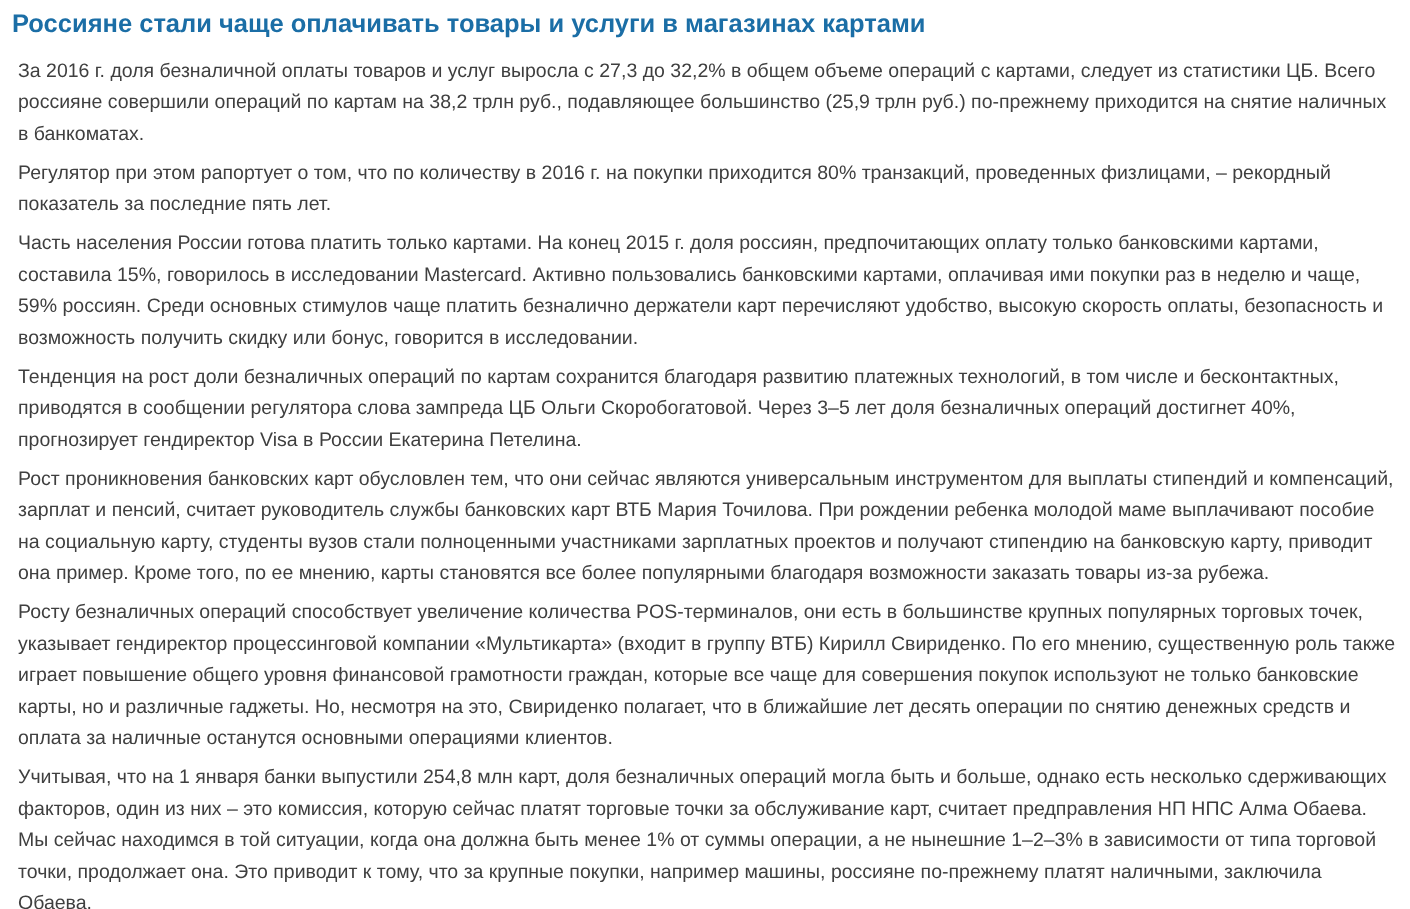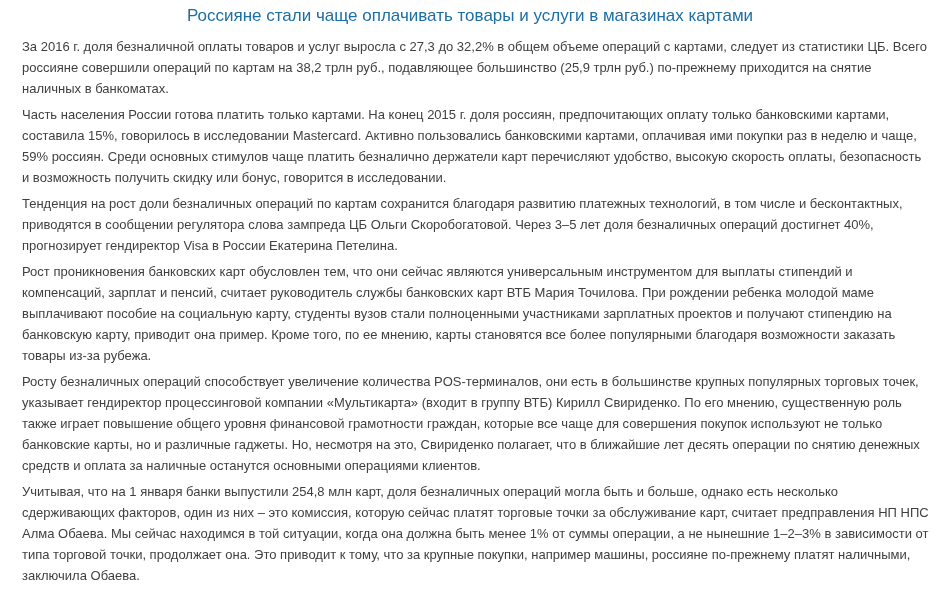--- a/index.html
+++ b/index.html
@@ -19,40 +19,40 @@
     overflow: hidden;
     font-family: "Liberation Sans", "DejaVu Sans", sans-serif;
   }
   .article {
     padding: 5px 8px 0 8px;
   }
   .article-title {
     margin: 0 0 9px 0;
     font-size: 17px;
     line-height: 22px;
-    font-weight: normal;
+    font-weight: bold;
     color: var(--title-color, #1b6ea6);
-    text-align: center;
   }
   .article-paragraph {
-    margin: 0 0 5px 14px;
+    margin: 0 0 5px 4px;
     font-size: 13px;
     line-height: 21px;
     color: var(--body-text, #3f3f3f);
     max-width: 924px;
   }
 </style>
 </head>
 <body>
 
 <div class="article">
   <h1 class="article-title">Россияне стали чаще оплачивать товары и услуги в магазинах картами</h1>
 
   <p class="article-paragraph">За 2016 г. доля безналичной оплаты товаров и услуг выросла с 27,3 до 32,2% в общем объеме операций с картами, следует из статистики ЦБ. Всего россияне совершили операций по картам на 38,2 трлн руб., подавляющее большинство (25,9 трлн руб.) по-прежнему приходится на снятие наличных в банкоматах.</p>
 
+  <p class="article-paragraph">Регулятор при этом рапортует о том, что по количеству в 2016 г. на покупки приходится 80% транзакций, проведенных физлицами, – рекордный показатель за последние пять лет.</p>
 
 
   <p class="article-paragraph">Часть населения России готова платить только картами. На конец 2015 г. доля россиян, предпочитающих оплату только банковскими картами, составила 15%, говорилось в исследовании Mastercard. Активно пользовались банковскими картами, оплачивая ими покупки раз в неделю и чаще, 59% россиян. Среди основных стимулов чаще платить безналично держатели карт перечисляют удобство, высокую скорость оплаты, безопасность и возможность получить скидку или бонус, говорится в исследовании.</p>
 
   <p class="article-paragraph">Тенденция на рост доли безналичных операций по картам сохранится благодаря развитию платежных технологий, в том числе и бесконтактных, приводятся в сообщении регулятора слова зампреда ЦБ Ольги Скоробогатовой. Через 3–5 лет доля безналичных операций достигнет 40%, прогнозирует гендиректор Visa в России Екатерина Петелина.</p>
 
   <p class="article-paragraph">Рост проникновения банковских карт обусловлен тем, что они сейчас являются универсальным инструментом для выплаты стипендий и компенсаций, зарплат и пенсий, считает руководитель службы банковских карт ВТБ Мария Точилова. При рождении ребенка молодой маме выплачивают пособие на социальную карту, студенты вузов стали полноценными участниками зарплатных проектов и получают стипендию на банковскую карту, приводит она пример. Кроме того, по ее мнению, карты становятся все более популярными благодаря возможности заказать товары из-за рубежа.</p>
 
   <p class="article-paragraph">Росту безналичных операций способствует увеличение количества POS-терминалов, они есть в большинстве крупных популярных торговых точек, указывает гендиректор процессинговой компании «Мультикарта» (входит в группу ВТБ) Кирилл Свириденко. По его мнению, существенную роль также играет повышение общего уровня финансовой грамотности граждан, которые все чаще для совершения покупок используют не только банковские карты, но и различные гаджеты. Но, несмотря на это, Свириденко полагает, что в ближайшие лет десять операции по снятию денежных средств и оплата за наличные останутся основными операциями клиентов.</p>
 

